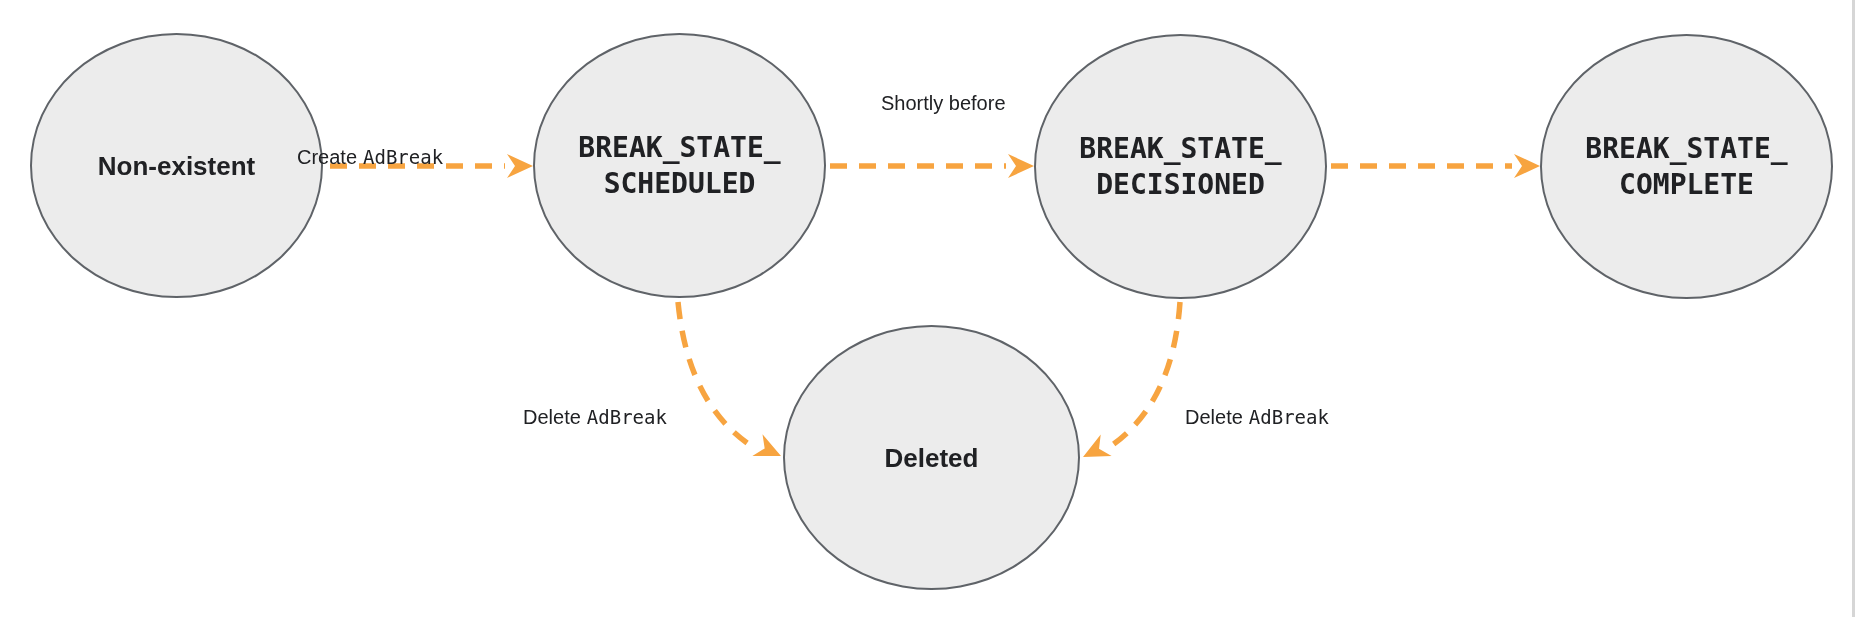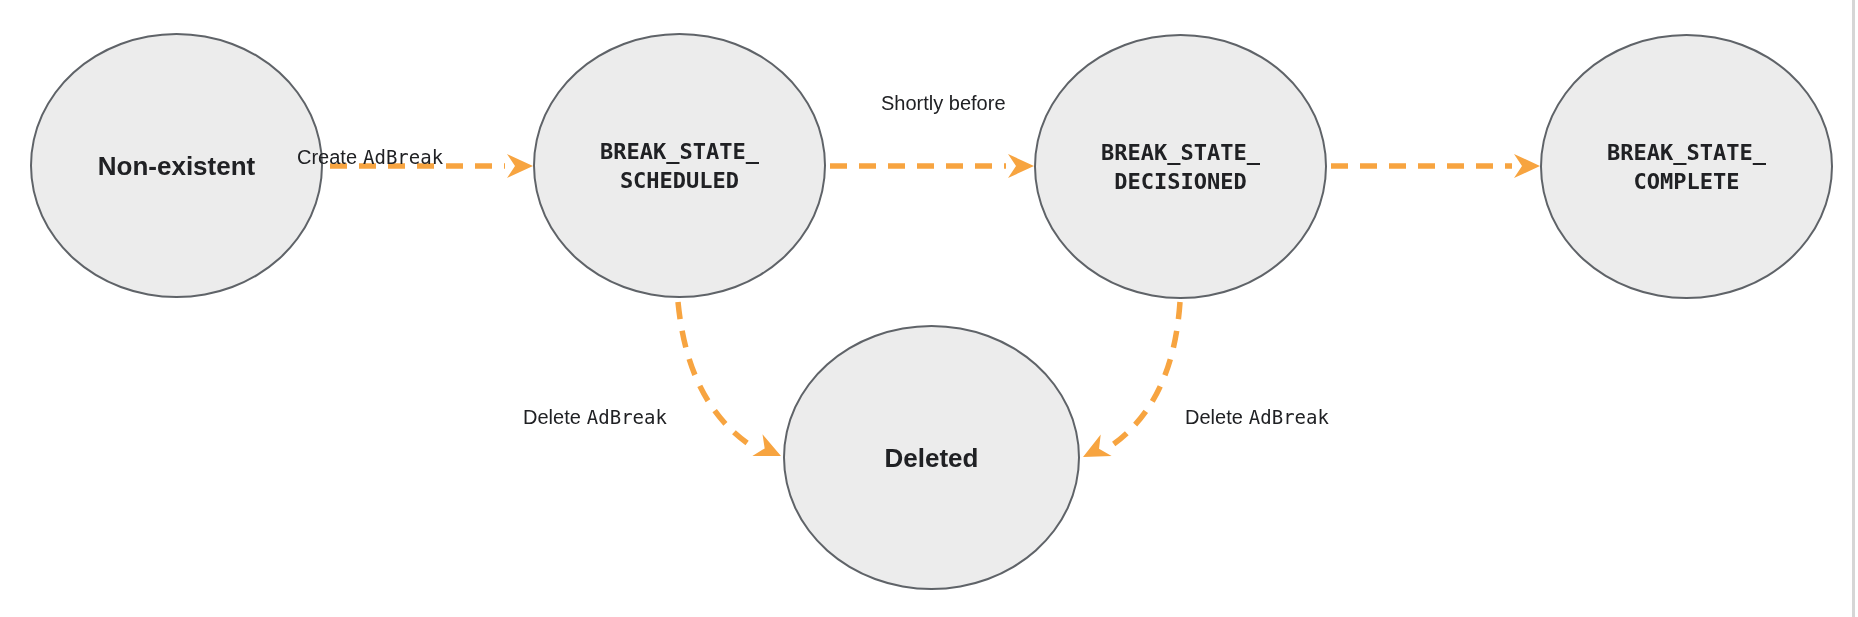--- a/index.html
+++ b/index.html
@@ -43,22 +43,22 @@
   .node-label-sans {
     font-family: "Liberation Sans", sans-serif;
     font-weight: bold;
     font-size: 26px;
     line-height: 30px;
     white-space: pre-line;
   }
   .node-label-mono {
     font-family: "DejaVu Sans Mono", monospace;
     font-weight: bold;
-    font-size: 22px;
-    line-height: 29px;
+    font-size: 28px;
+    line-height: 36px;
     white-space: pre-line;
   }
   .edge-label {
     position: absolute;
     font-size: 20px;
     line-height: 27px;
     white-space: nowrap;
   }
   .pre-line { white-space: pre-line; }
   .lbl-plain-inline { margin-right: 0.30em; }

